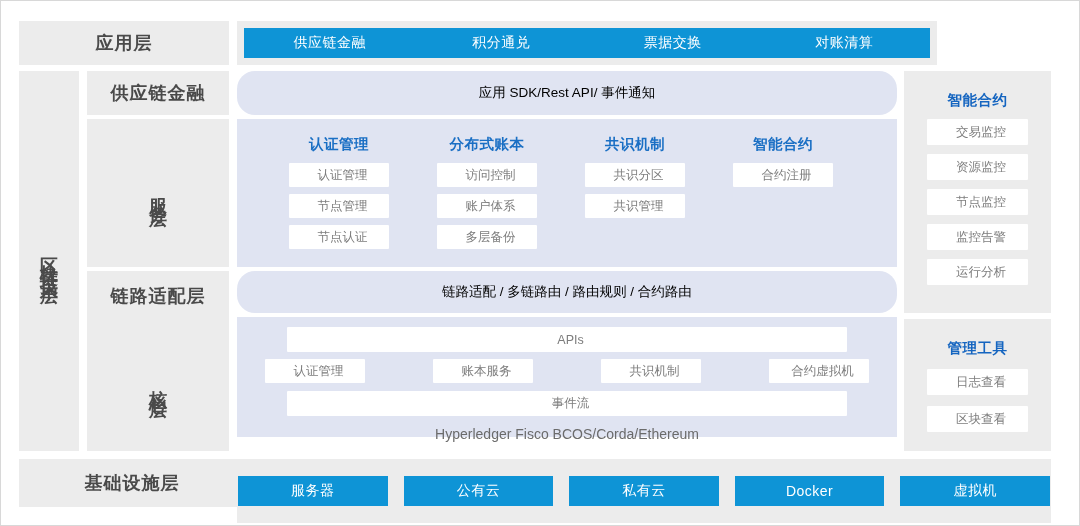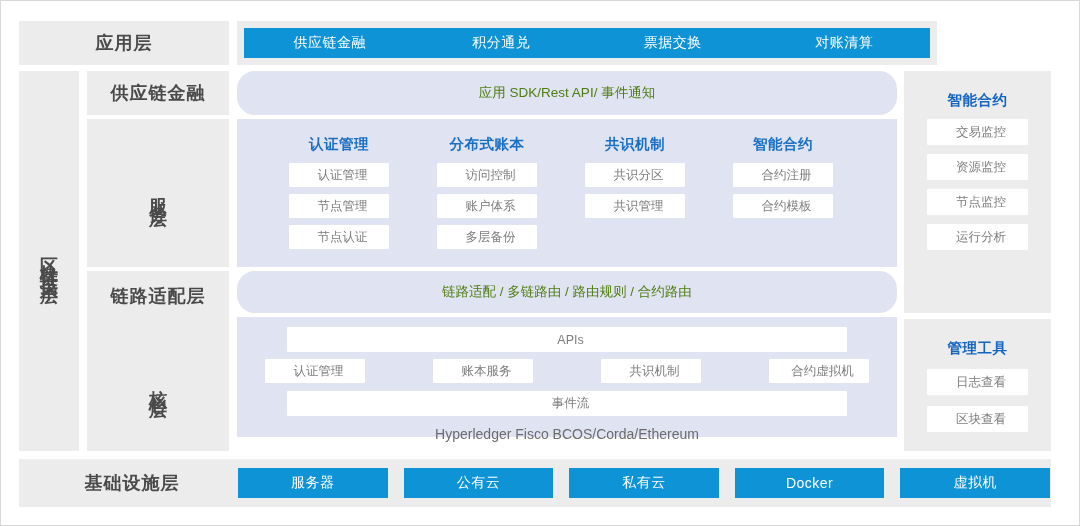--- a/index.html
+++ b/index.html
@@ -31,21 +31,21 @@
     font-size: 18px;
     font-weight: 700;
     letter-spacing: 1px;
   }
 
   .lav-box {
     background: #e0e4f2;
     display: flex;
     align-items: center;
     justify-content: center;
-    color: #4d7c0f;
+    color: #000000;
     font-size: 13.5px;
     border-radius: 18px;
   }
 
   .blue-btn {
     background: #0e94d6;
     color: #ffffff;
     font-size: 14px;
     font-weight: 400;
     display: flex;
@@ -133,21 +133,21 @@
   
   .right-panel { left: 903px; width: 147px; background: #ececec; }
   #panel-contract { top: 70px;  height: 242px; }
   #panel-tools    { top: 318px; height: 132px; }
   .right-panel .panel-title { margin-top: 20px; }
   .right-panel .white-chip { width: 101px; height: 26px; margin: 9px auto 0 auto; }
   #panel-tools .white-chip { margin-top: 11px; }
 
   
   #infra-label { left: 18px;  top: 458px; width: 226px; height: 48px; }
-  #infra-strip { left: 236px; top: 458px; width: 814px; height: 48px;
+  #infra-strip { left: 236px; top: 458px; width: 814px; height: 64px;
                  background: #ececec; display: flex; align-items: center;
                  justify-content: space-between; padding: 0 1px; gap: 16px; }
   #infra-strip .blue-btn { height: 30px; width: 153px; }
 </style>
 </head>
 <body>
 
 <div id="diagram-frame">
 
   <div class="abs gray-box" id="app-layer-label">应用层</div>
@@ -189,21 +189,20 @@
 
     <div class="svc-col" style="left:348px; top:16px;">
       <div class="col-head">共识机制</div>
       <div class="white-chip">共识分区</div>
       <div class="white-chip">共识管理</div>
     </div>
 
     <div class="svc-col" style="left:496px; top:16px;">
       <div class="col-head">智能合约</div>
       <div class="white-chip">合约注册</div>
-      <div class="white-chip">合约模板</div>
     </div>
   </div>
 
   <div class="abs gray-box sub-label" id="lbl-link">链路适配层</div>
 
   <div class="abs lav-box content-col" id="row-link">链路适配 / 多链路由 / 路由规则 / 合约路由</div>
 
   <div class="abs gray-box sub-label" id="lbl-core">
     <span class="vert-label">核心层</span>
   </div>
@@ -222,20 +221,21 @@
     <div class="white-chip" id="core-events">事件流</div>
 
     <div id="core-engine">Hyperledger Fisco BCOS/Corda/Ethereum</div>
   </div>
 
   <div class="abs right-panel" id="panel-contract">
     <div class="panel-title">智能合约</div>
     <div class="white-chip">交易监控</div>
     <div class="white-chip">资源监控</div>
     <div class="white-chip">节点监控</div>
+    <div class="white-chip">监控告警</div>
     <div class="white-chip">运行分析</div>
   </div>
 
   <div class="abs right-panel" id="panel-tools">
     <div class="panel-title">管理工具</div>
     <div class="white-chip">日志查看</div>
     <div class="white-chip">区块查看</div>
   </div>
 
   <div class="abs gray-box" id="infra-label">基础设施层</div>

